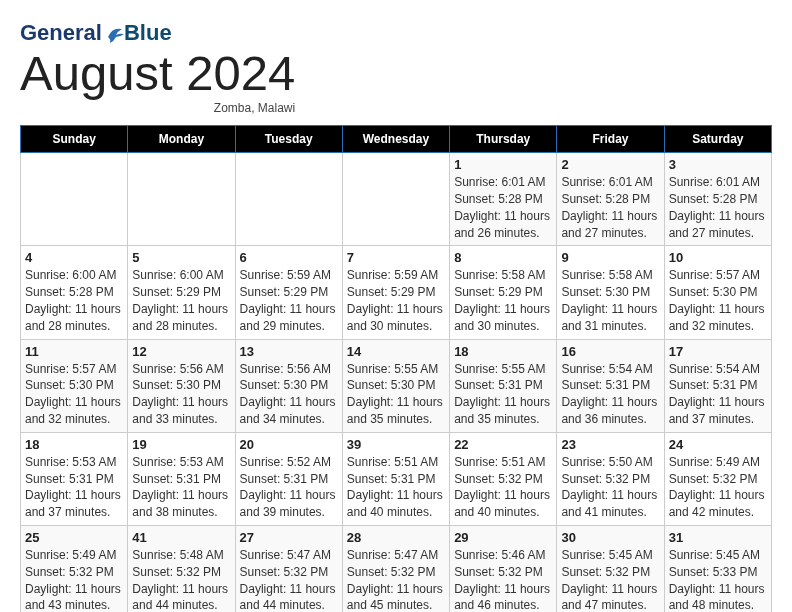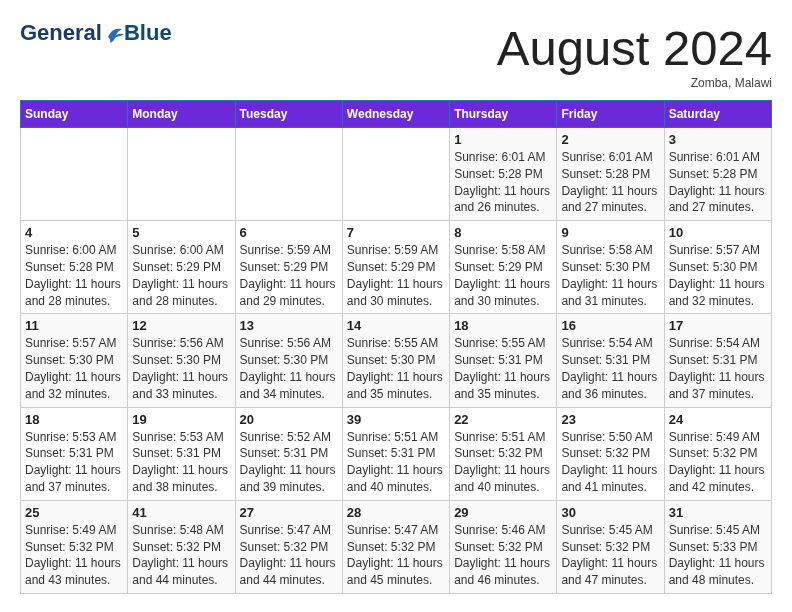--- a/index.html
+++ b/index.html
@@ -8,20 +8,21 @@
       background: #fff;
       width: 792px;
       min-height: 612px;
       padding: 20px;
     }
     .header {
       display: flex;
       justify-content: space-between;
       align-items: flex-start;
       margin-bottom: 10px;
+      flex-direction: column;
     }
     .logo {
       display: flex;
       align-items: center;
     }
     .title-block {
       text-align: right;
     }
     .main-title {
       font-size: 49px;
@@ -31,24 +32,24 @@
     .subtitle {
       font-size: 12px;
       color: #444;
     }
     table {
       width: 100%;
       border-collapse: collapse;
       font-size: 11px;
     }
     thead tr th {
-      background-color: #6d28d9;
+      background-color: #000000;
       color: #fff;
-      padding: 6px 4px;
-      text-align: left;
+      padding: 6px 12px;
+      text-align: center;
       font-weight: bold;
       font-size: 12px;
       border: 1px solid #2a6db5;
     }
     tbody tr td {
       border: 1px solid #ccc;
       vertical-align: top;
       padding: 4px 4px;
       min-height: 80px;
       height: 80px;

